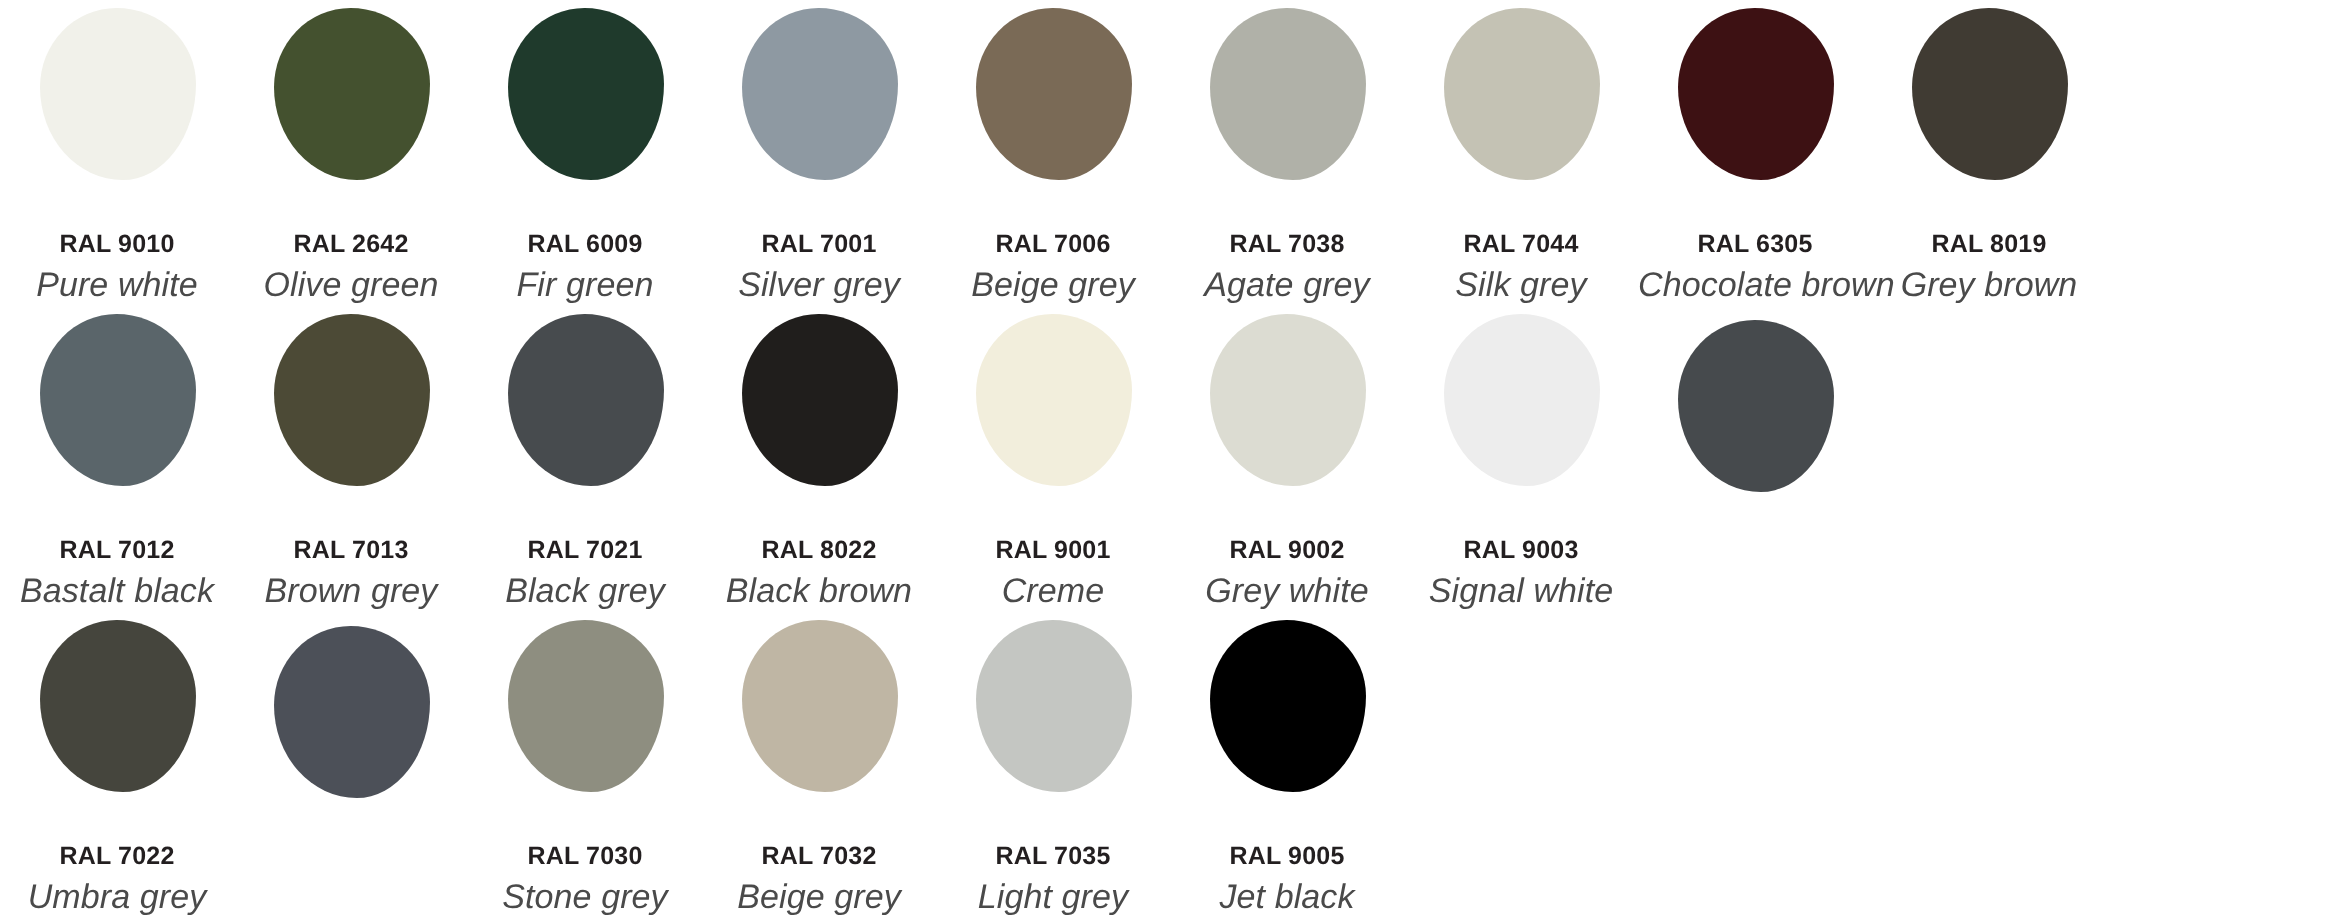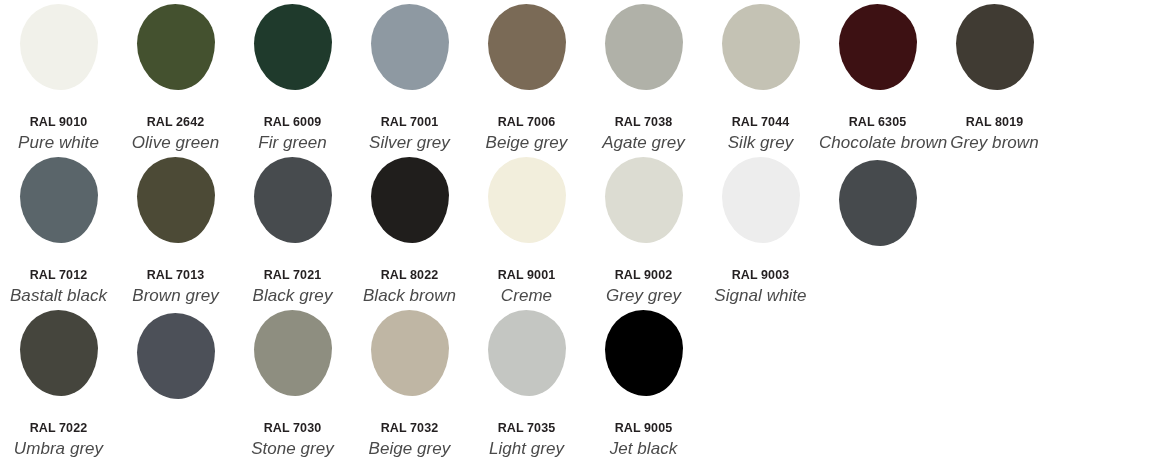--- a/index.html
+++ b/index.html
@@ -220,21 +220,21 @@
           <span class="swatch-code">RAL 9001</span>
           <span class="swatch-name">Creme</span>
         </div>
       </div>
       <div class="swatch-cell">
         <div class="swatch-blob-wrap">
           <span class="swatch-blob" style="background: rgb(220, 220, 210);"></span>
         </div>
         <div class="swatch-labels">
           <span class="swatch-code">RAL 9002</span>
-          <span class="swatch-name">Grey grey</span>
+          <span class="swatch-name">Grey white</span>
         </div>
       </div>
       <div class="swatch-cell">
         <div class="swatch-blob-wrap">
           <span class="swatch-blob" style="background: rgb(237, 237, 237);"></span>
         </div>
         <div class="swatch-labels">
           <span class="swatch-code">RAL 9003</span>
           <span class="swatch-name">Signal white</span>
         </div>

